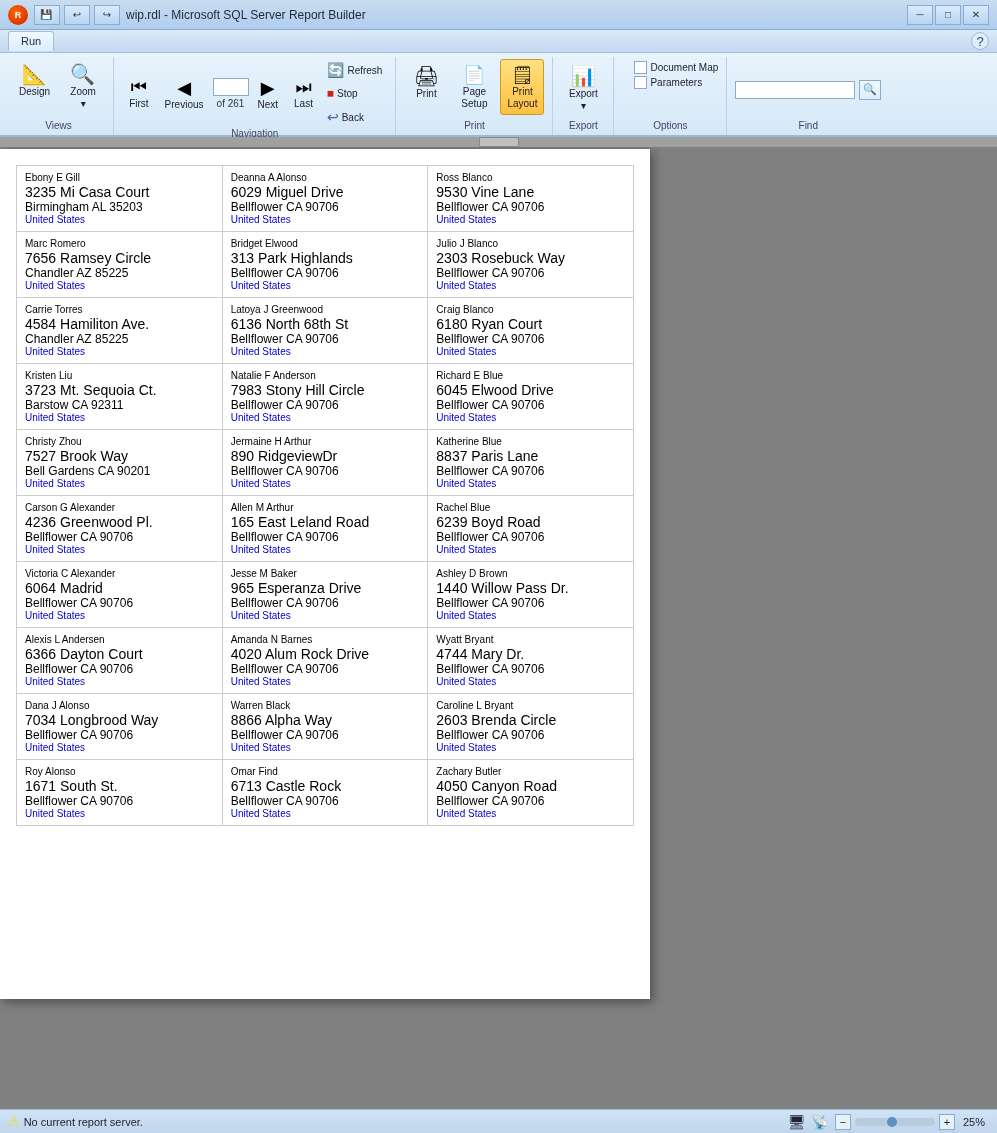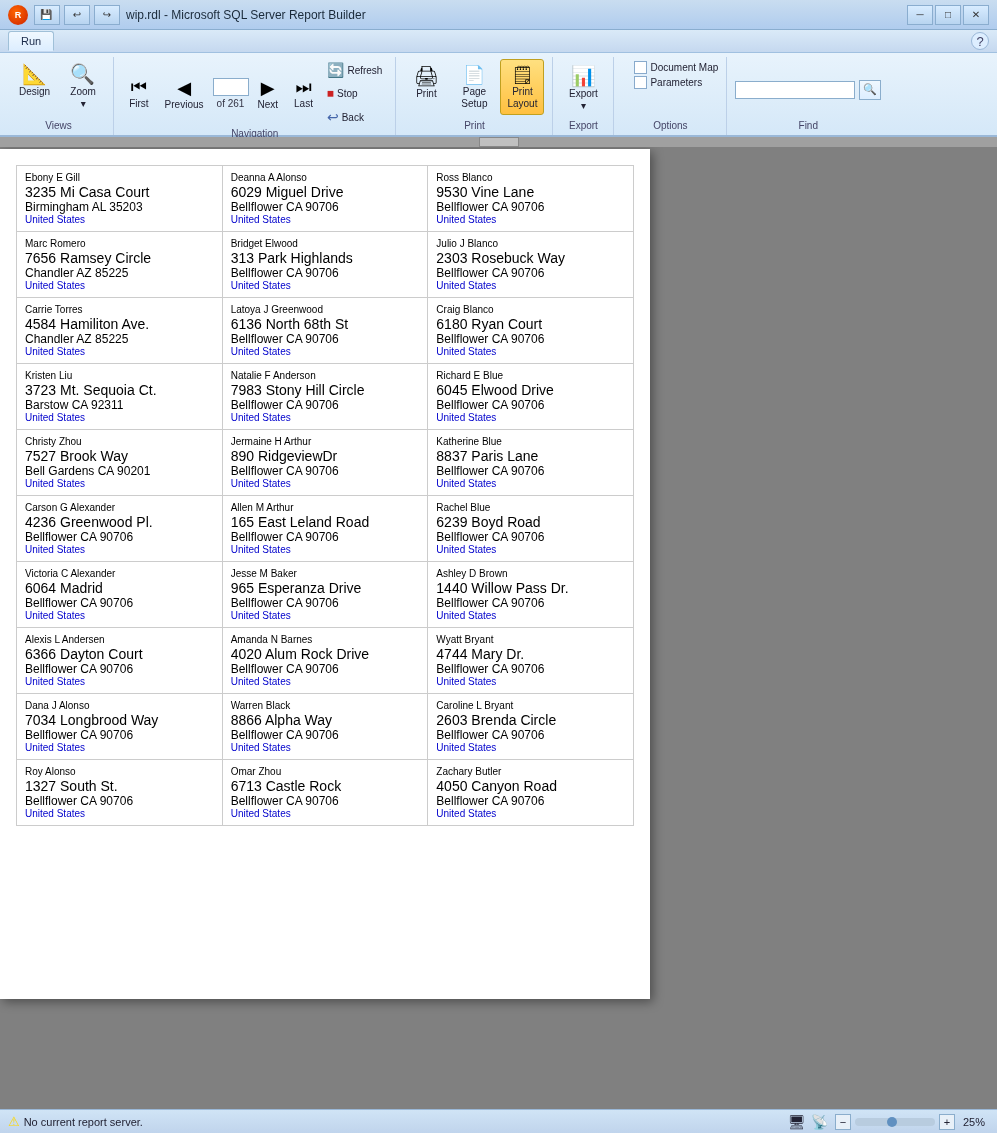--- a/index.html
+++ b/index.html
@@ -660,26 +660,26 @@
       <div class="addr-country">United States</div>
     </div>
           <div class="address-cell">
       <div class="addr-name">Caroline L Bryant</div>
       <div class="addr-street">2603 Brenda Circle</div>
       <div class="addr-citystatezip">Bellflower CA  90706</div>
       <div class="addr-country">United States</div>
     </div>
           <div class="address-cell">
       <div class="addr-name">Roy  Alonso</div>
-      <div class="addr-street">1327 South St.</div>
-      <div class="addr-citystatezip">Bellflower CA  90706</div>
-      <div class="addr-country">United States</div>
-    </div>
-          <div class="address-cell">
-      <div class="addr-name">Omar  Zhou</div>
+      <div class="addr-street">1671 South St.</div>
+      <div class="addr-citystatezip">Bellflower CA  90706</div>
+      <div class="addr-country">United States</div>
+    </div>
+          <div class="address-cell">
+      <div class="addr-name">Omar  Find</div>
       <div class="addr-street">6713 Castle Rock</div>
       <div class="addr-citystatezip">Bellflower CA  90706</div>
       <div class="addr-country">United States</div>
     </div>
           <div class="address-cell">
       <div class="addr-name">Zachary  Butler</div>
       <div class="addr-street">4050 Canyon Road</div>
       <div class="addr-citystatezip">Bellflower CA  90706</div>
       <div class="addr-country">United States</div>
     </div>

